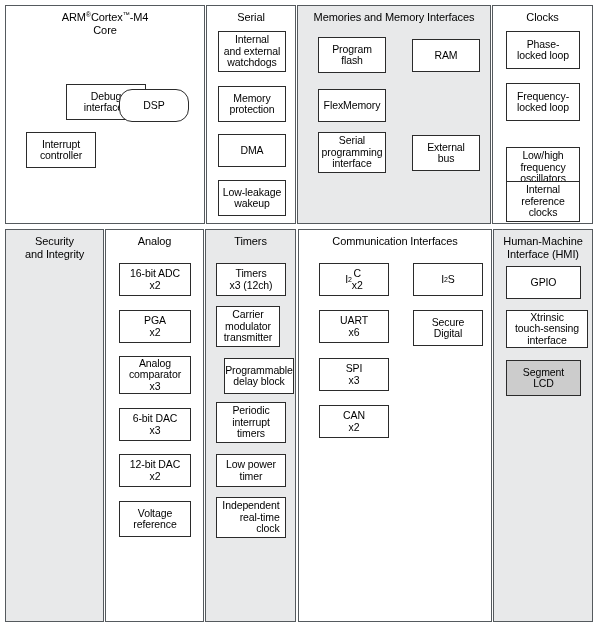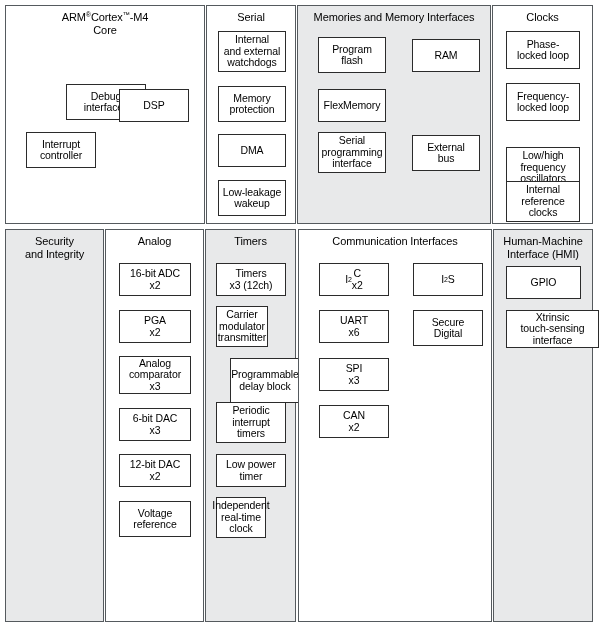--- a/index.html
+++ b/index.html
@@ -77,21 +77,21 @@
 </style>
 </head>
 <body>
 
 <div id="diagram">
 
   <div class="panel" style="left:5px; top:5px; width:200px; height:219px;">
     <div class="panel-title" style="line-height:13px;">ARM<sup>®</sup>Cortex<sup>™</sup>-M4<br>Core</div>
     <div class="block" style="left:12px; top:78px; width:80px; height:36px;margin-left:48px;">Debug
 interfaces</div>
-    <div class="block" style="left:113px; top:83px; width:70px; height:33px;">DSP</div>
+    <div class="block" style="left:113px; top:83px; width:70px; height:33px;border-radius:13px;">DSP</div>
     <div class="block" style="left:20px; top:126px; width:70px; height:36px;">Interrupt
 controller</div>
   </div>
 
   <div class="panel" style="left:206px; top:5px; width:90px; height:219px;">
     <div class="panel-title">Serial</div>
     <div class="block" style="left:11px; top:25px; width:68px; height:41px;">Internal
 and external
 watchdogs</div>
     <div class="block" style="left:11px; top:80px; width:68px; height:36px;">Memory
@@ -147,31 +147,31 @@
     <div class="block" style="left:13px; top:224px; width:72px; height:33px;">12-bit DAC
 x2</div>
     <div class="block" style="left:13px; top:271px; width:72px; height:36px;">Voltage
 reference</div>
   </div>
 
   <div class="panel shaded" style="left:205px; top:229px; width:91px; height:393px;">
     <div class="panel-title">Timers</div>
     <div class="block" style="left:10px; top:33px; width:70px; height:33px;">Timers
 x3 (12ch)</div>
-    <div class="block" style="left:10px; top:76px; width:52px; height:41px;">Carrier
+    <div class="block" style="left:10px; top:76px; width:64px; height:41px;">Carrier
 modulator
 transmitter</div>
-    <div class="block" style="left:24px; top:128px; width:70px; height:45px;">Programmable
+    <div class="block" style="left:18px; top:128px; width:70px; height:36px;">Programmable
 delay block</div>
     <div class="block" style="left:10px; top:172px; width:70px; height:41px;">Periodic
 interrupt
 timers</div>
     <div class="block" style="left:10px; top:224px; width:70px; height:33px;">Low power
 timer</div>
-    <div class="block" style="left:10px; top:267px; width:50px; height:41px;">Independent
+    <div class="block" style="left:10px; top:267px; width:70px; height:41px;text-align:right;">Independent
 real-time
 clock</div>
   </div>
 
   <div class="panel" style="left:298px; top:229px; width:194px; height:393px;">
     <div class="panel-title">Communication Interfaces</div>
     <div class="block" style="left:20px; top:33px; width:70px; height:33px;">I<sup>2</sup>C<br>x2</div>
     <div class="block" style="left:114px; top:33px; width:70px; height:33px;">I<sup>2</sup>S</div>
     <div class="block" style="left:20px; top:80px; width:70px; height:33px;">UART
 x6</div>
@@ -180,18 +180,20 @@
     <div class="block" style="left:20px; top:128px; width:70px; height:33px;">SPI
 x3</div>
     <div class="block" style="left:20px; top:175px; width:70px; height:33px;">CAN
 x2</div>
   </div>
 
   <div class="panel shaded" style="left:493px; top:229px; width:100px; height:393px;">
     <div class="panel-title">Human-Machine
 Interface (HMI)</div>
     <div class="block" style="left:12px; top:36px; width:75px; height:33px;">GPIO</div>
-    <div class="block" style="left:12px; top:80px; width:93px; height:38px;">Xtrinsic
+    <div class="block" style="left:12px; top:80px; width:82px; height:38px;">Xtrinsic
 touch-sensing
 interface</div>
+    <div class="block gray" style="left:12px; top:130px; width:75px; height:36px;">Segment
+LCD</div>
   </div>
 
 </div>
 
 </body></html>

